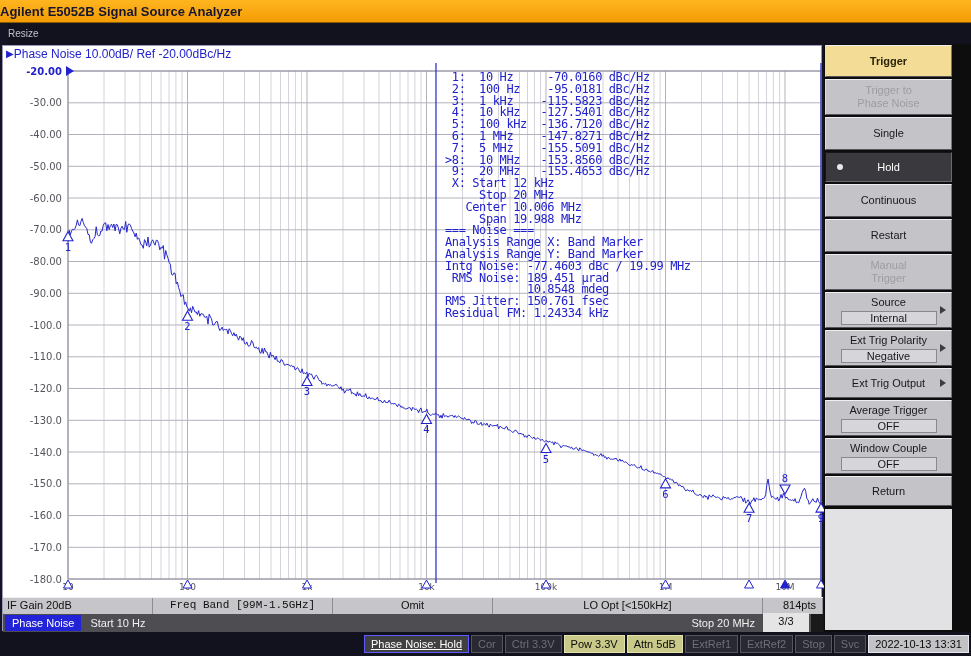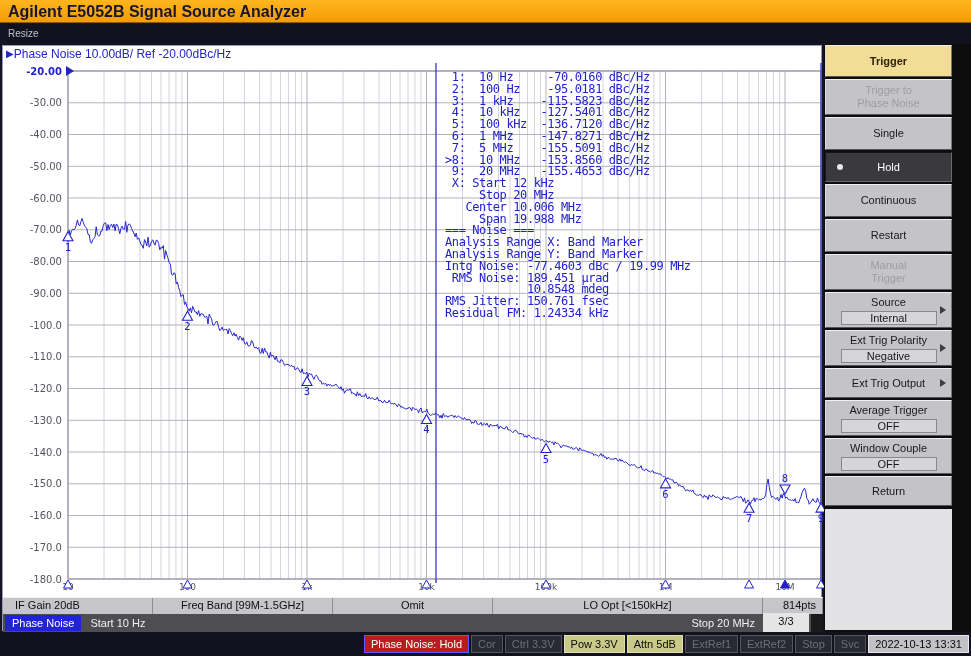--- a/index.html
+++ b/index.html
@@ -5,22 +5,22 @@
   * { margin:0; padding:0; box-sizing:border-box; }
   html,body { background:#333; }
   .screen {
     position:relative; width:971px; height:656px; overflow:hidden;
     background:#141424; font-family:"Liberation Sans", sans-serif;
   }
   
   .titlebar {
     position:absolute; left:0; top:0; width:971px; height:23px;
     background:linear-gradient(#ffb520,#f49c04);
-    color:#161630; font-size:16px; font-weight:bold; line-height:23px;
-    padding-left:8px; border-bottom:1px solid #8a5c00;
+    color:#161630; font-size:13px; font-weight:bold; line-height:23px;
+    border-bottom:1px solid #8a5c00;
   }
   
   .menubar {
     position:absolute; left:8px; top:24px; width:971px; height:20px;
     background:#12121e; color:#c2c2ce; font-size:10px; line-height:20px;
     text-align:left; padding-right:12px;
   }
   
   .window {
     position:absolute; left:2px; top:45px; width:820px; height:586px;
@@ -51,21 +51,21 @@
   
   .setup-row {
     position:absolute; left:0; top:551px; width:820px; height:17px;
     display:flex; background:#c6c6ca; border-top:1px solid #efefef;
     font-size:11px; color:#101010;
   }
   .setup-cell {
     height:100%; line-height:15px; text-align:center; overflow:hidden;
     border-right:1px solid #8c8c94; white-space:nowrap;
   }
-  .setup-cell.left { text-align:left; padding-left:12px; }
+  .setup-cell.left { text-align:left; padding-left:4px; }
   .setup-cell.right { text-align:right; padding-right:6px; }
   
   .meas-row {
     position:absolute; left:0; top:568px; width:820px; height:18px;
     background:#4e4e52; color:#f0f0f0; font-size:11px;
     display:flex; align-items:center;
   }
   .meas-mode-badge {
     background:#2222d6; color:#ffffff; padding:0 7px; height:16px; line-height:16px;
     margin-left:2px; margin-right:9px;
@@ -110,21 +110,21 @@
     min-width:96px; padding:0 6px; height:14px; line-height:13px; font-size:11px;
   }
   .sidebar-filler { flex:1 1 auto; background:#e2e2e4; margin:1px 0 2px 0; }
   
   .statusbar {
     position:absolute; left:0; top:632px; width:971px; height:24px;
     background:#12121e; display:flex; align-items:center; justify-content:flex-end;
     gap:2px; padding-right:2px; font-size:11px;
   }
   .seg { height:18px; line-height:16px; padding:0 6px; border:1px solid #55555e; white-space:nowrap; }
-  .seg.blue { background:#b91c1c; color:#ffffff; border-color:#5c5cff; }
+  .seg.blue { background:#404040; color:#ffffff; border-color:#5c5cff;text-decoration:underline; }
   .seg.khaki { background:#c9c98a; color:#0a0a0a; border-color:#e2e2b0; }
   .seg.disabled { background:#292934; color:#6e6e7a; }
   .seg.date { background:#c2c2c6; color:#0a0a0a; border-color:#e8e8ec; }
 </style>
 </head>
 <body>
 
 <div class="screen">
 
   <div class="titlebar">Agilent E5052B Signal Source Analyzer</div>
@@ -215,21 +215,21 @@
 Analysis Range Y: Band Marker
 Intg Noise: -77.4603 dBc / 19.99 MHz
  RMS Noise: 189.451 µrad
             10.8548 mdeg
 RMS Jitter: 150.761 fsec
 Residual FM: 1.24334 kHz</div>
     </div>
 
     <div class="setup-row" id="setup-row">
         <div class="setup-cell left" style="width: 150px;">IF Gain 20dB</div>
-        <div class="setup-cell" style="width: 180px;">Freq Band [99M-1.5GHz]</div>
+        <div class="setup-cell" style="width: 180px; font-family: Liberation Mono, monospace;">Freq Band [99M-1.5GHz]</div>
         <div class="setup-cell" style="width: 160px;">Omit</div>
         <div class="setup-cell" style="width: 270px;">LO Opt [&lt;150kHz]</div>
         <div class="setup-cell right" style="width: 60px;">814pts</div>
       </div>
 
     <div class="meas-row">
       <span class="meas-mode-badge">Phase Noise</span>
       <span>Start 10 Hz</span>
       <span class="meas-stop">Stop 20 MHz</span>
       <span class="meas-counter-badge">3/3</span>

